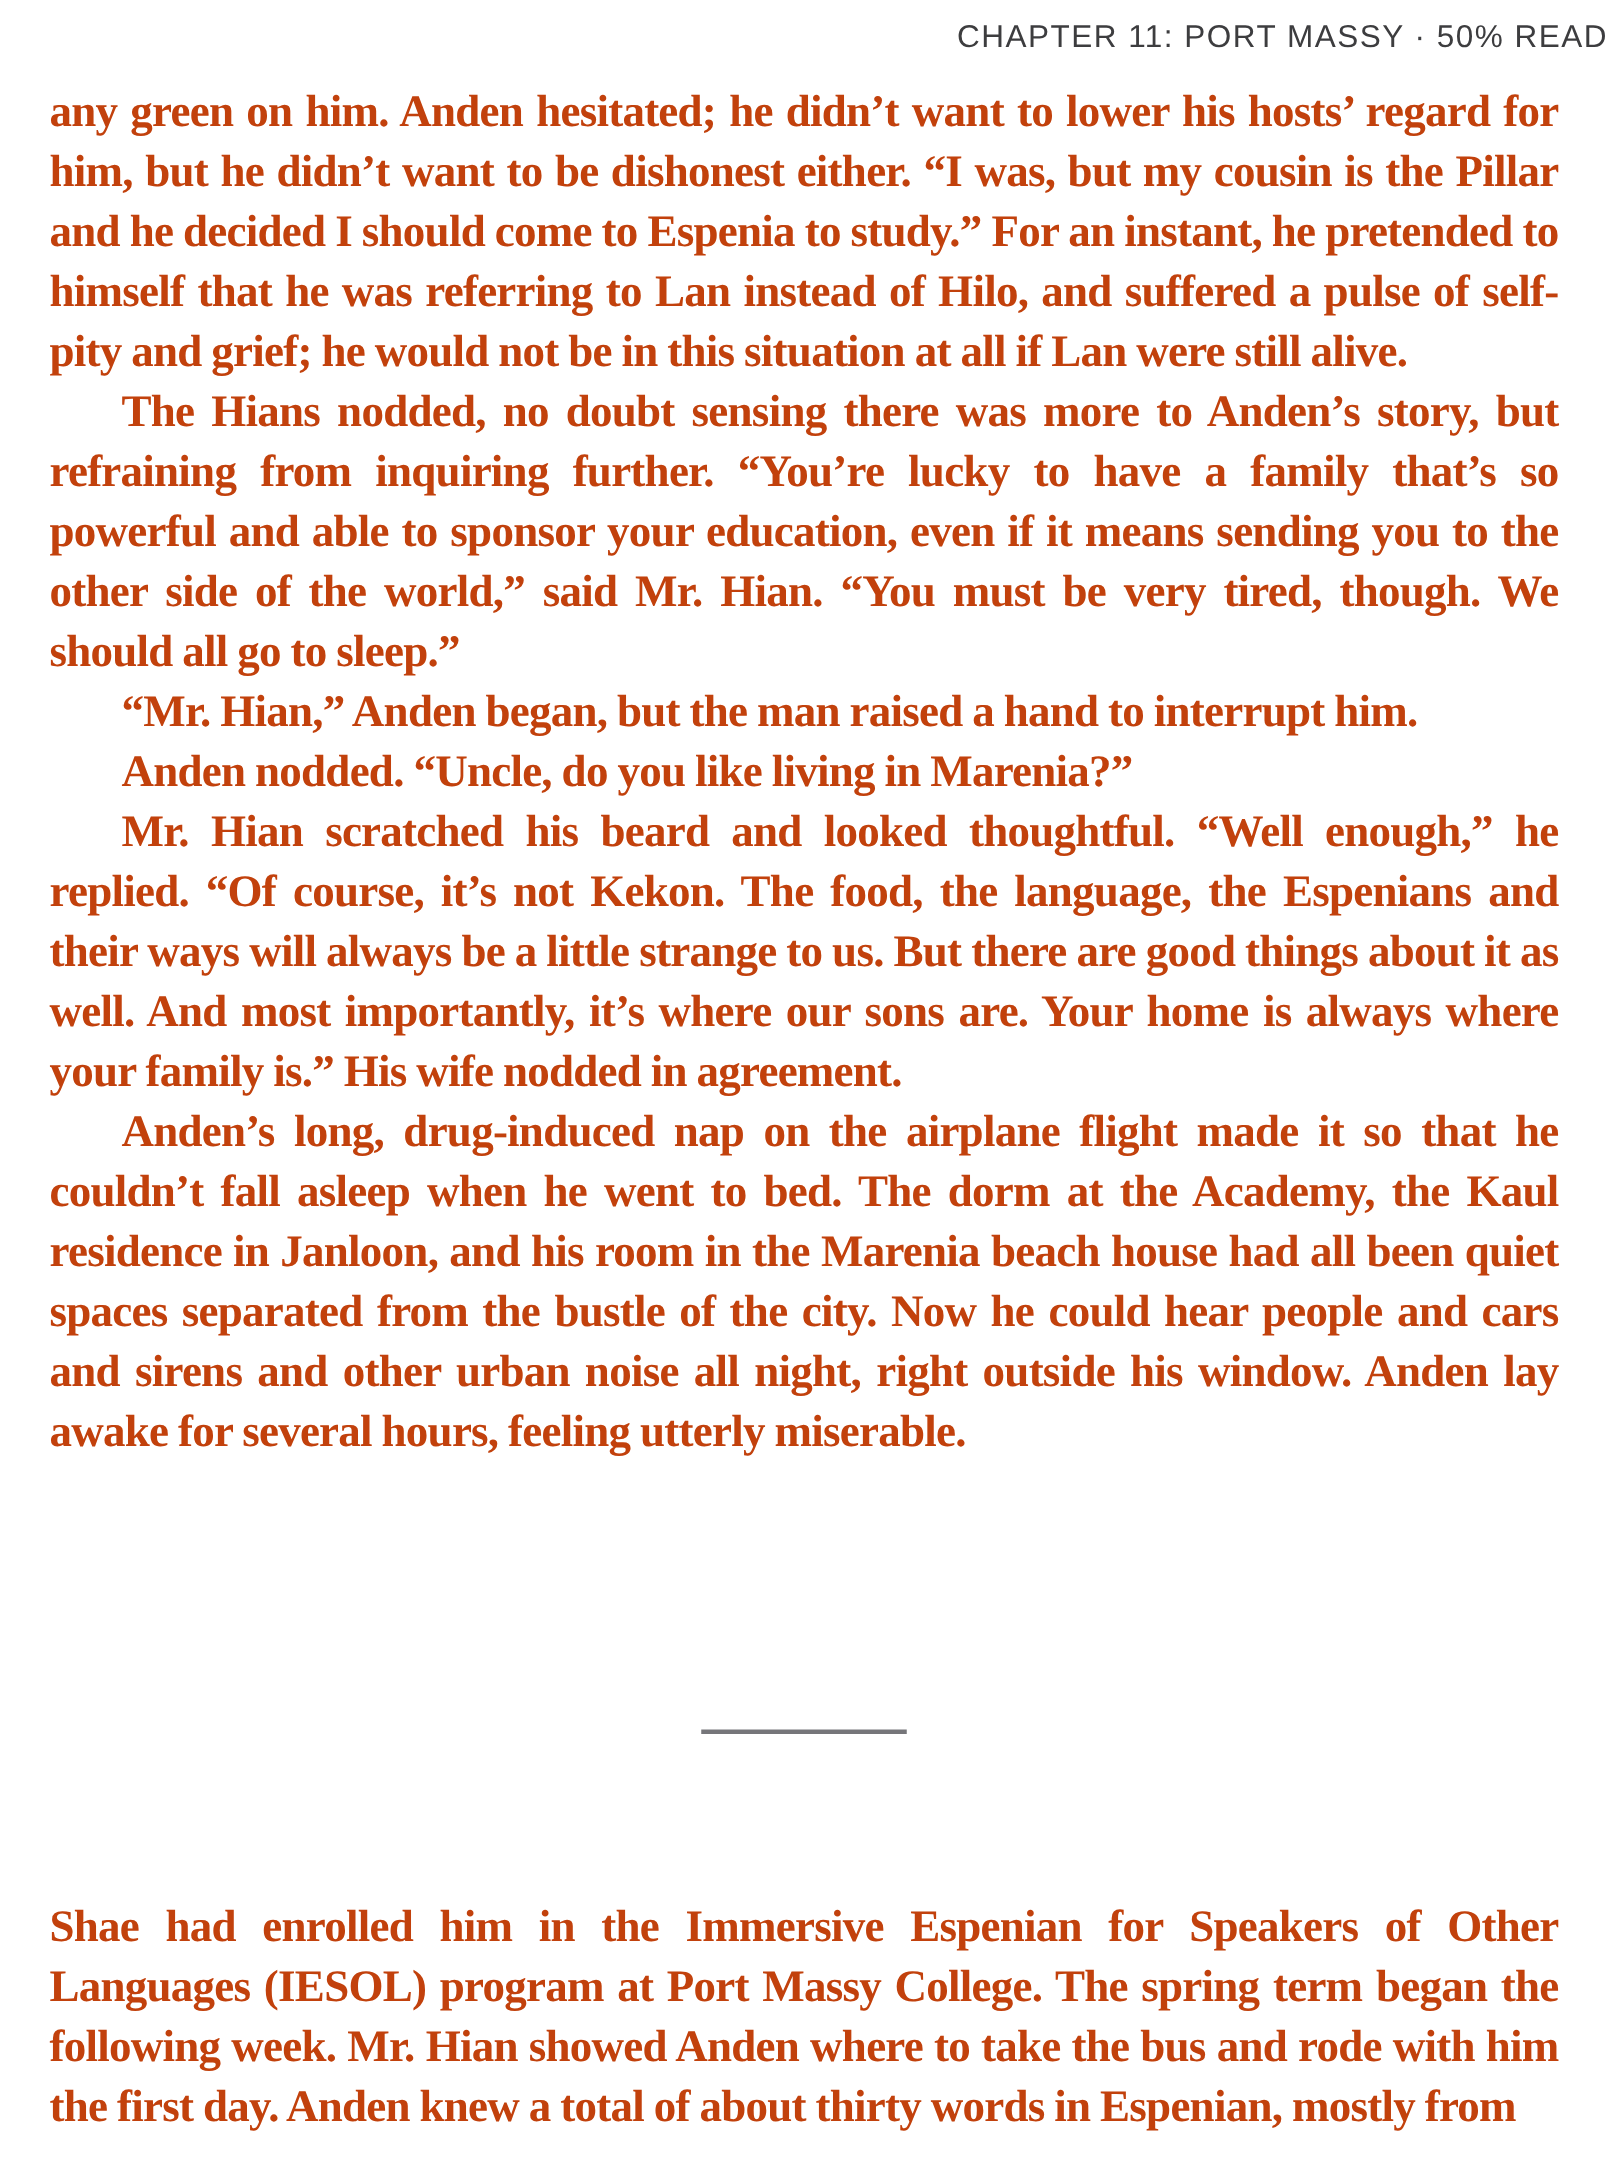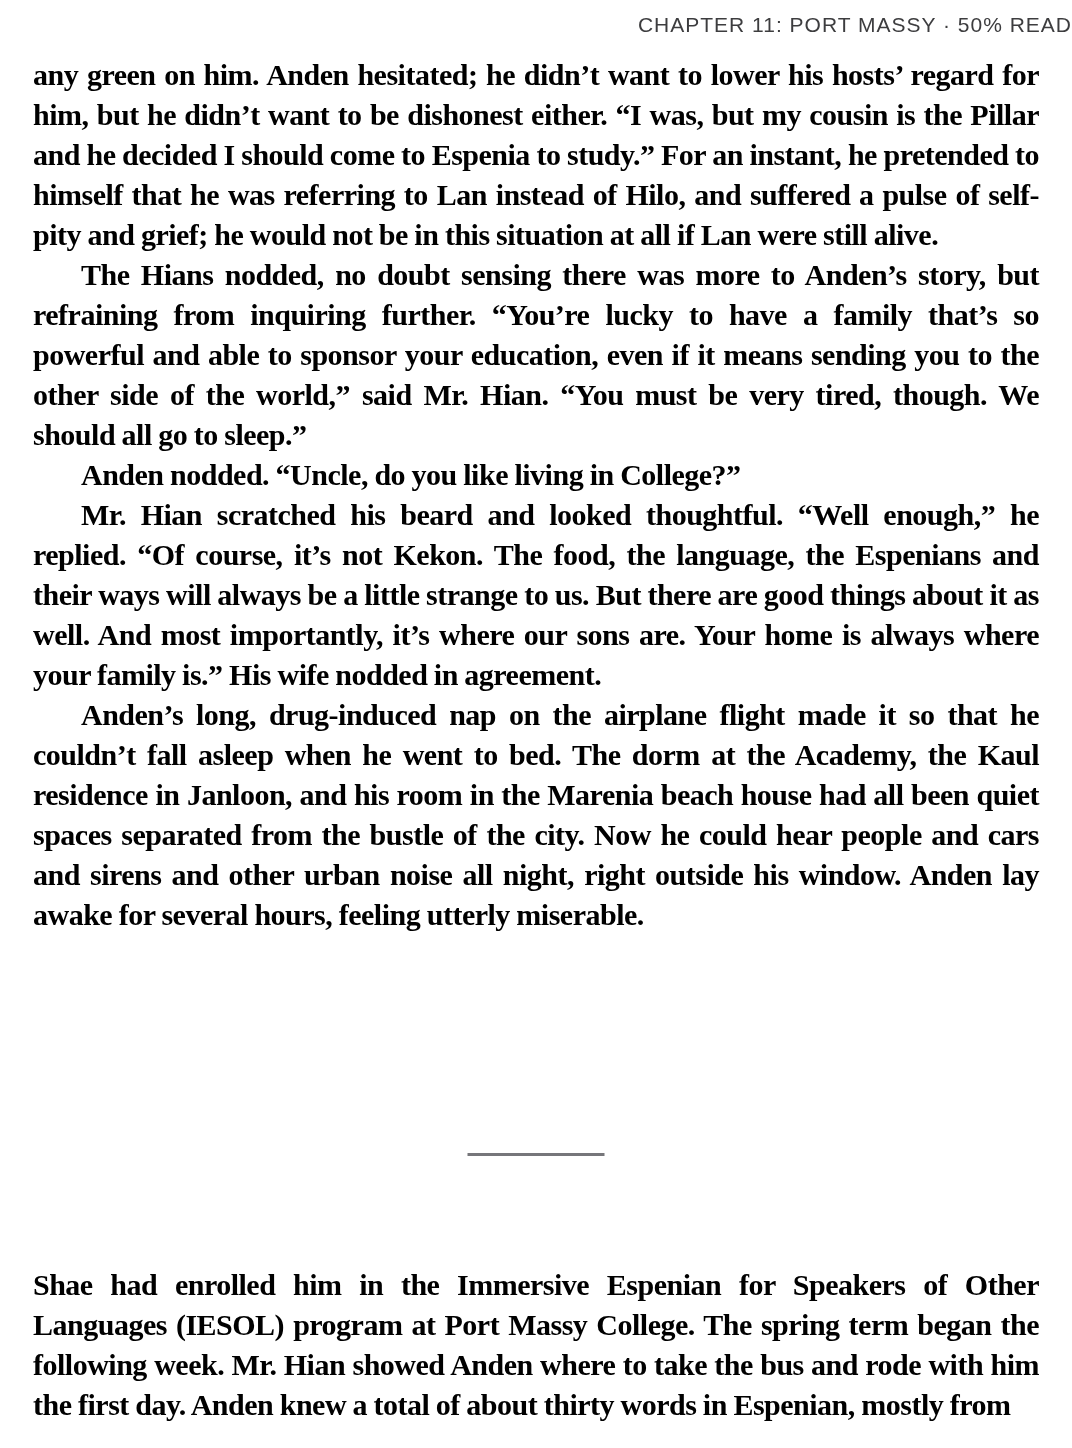--- a/index.html
+++ b/index.html
@@ -32,21 +32,21 @@
   .reader-footer {
     position: absolute;
     top: 1402px;
     left: 0;
     right: 0;
   }
   .text-block {
     position: absolute;
     left: 33px;
     width: 1006px;
-    color: #000000;
+    color: #c2410c;
   }
   .block-1 { top: 55px; }
   .block-2 { top: 1265px; }
   .text-block p {
     margin: 0;
     font-size: 30px;
     font-weight: 700;
     line-height: 40px;
     letter-spacing: -0.5px;
     word-spacing: -0.5px;
@@ -70,21 +70,22 @@
 </head>
 <body>
 
 <div class="reader-page">
 
   <div class="reader-header chrome-text">CHAPTER 11: PORT MASSY · 50% READ</div>
 
   <div class="text-block block-1">
     <p>any green on him. Anden hesitated; he didn’t want to lower his hosts’ regard for him, but he didn’t want to be dishonest either. “I was, but my cousin is the Pillar and he decided I should come to Espenia to study.” For an instant, he pretended to himself that he was referring to Lan instead of Hilo, and suffered a pulse of self-pity and grief; he would not be in this situation at all if Lan were still alive.</p>
     <p class="indent">The Hians nodded, no doubt sensing there was more to Anden’s story, but refraining from inquiring further. “You’re lucky to have a family that’s so powerful and able to sponsor your education, even if it means sending you to the other side of the world,” said Mr. Hian. “You must be very tired, though. We should all go to sleep.”</p>
-    <p class="indent">Anden nodded. “Uncle, do you like living in College?”</p>
+    <p class="indent">“Mr. Hian,” Anden began, but the man raised a hand to interrupt him.</p>
+    <p class="indent">Anden nodded. “Uncle, do you like living in Marenia?”</p>
     <p class="indent">Mr. Hian scratched his beard and looked thoughtful. “Well enough,” he replied. “Of course, it’s not Kekon. The food, the language, the Espenians and their ways will always be a little strange to us. But there are good things about it as well. And most importantly, it’s where our sons are. Your home is always where your family is.” His wife nodded in agreement.</p>
     <p class="indent">Anden’s long, drug-induced nap on the airplane flight made it so that he couldn’t fall asleep when he went to bed. The dorm at the Academy, the Kaul residence in Janloon, and his room in the Marenia beach house had all been quiet spaces separated from the bustle of the city. Now he could hear people and cars and sirens and other urban noise all night, right outside his window. Anden lay awake for several hours, feeling utterly miserable.</p>
   </div>
 
   <div class="section-divider"></div>
 
   <div class="text-block block-2">
     <p>Shae had enrolled him in the Immersive Espenian for Speakers of Other Languages (IESOL) program at Port Massy College. The spring term began the following week. Mr. Hian showed Anden where to take the bus and rode with him the first day. Anden knew a total of about thirty words in Espenian, mostly from</p>
   </div>
 

